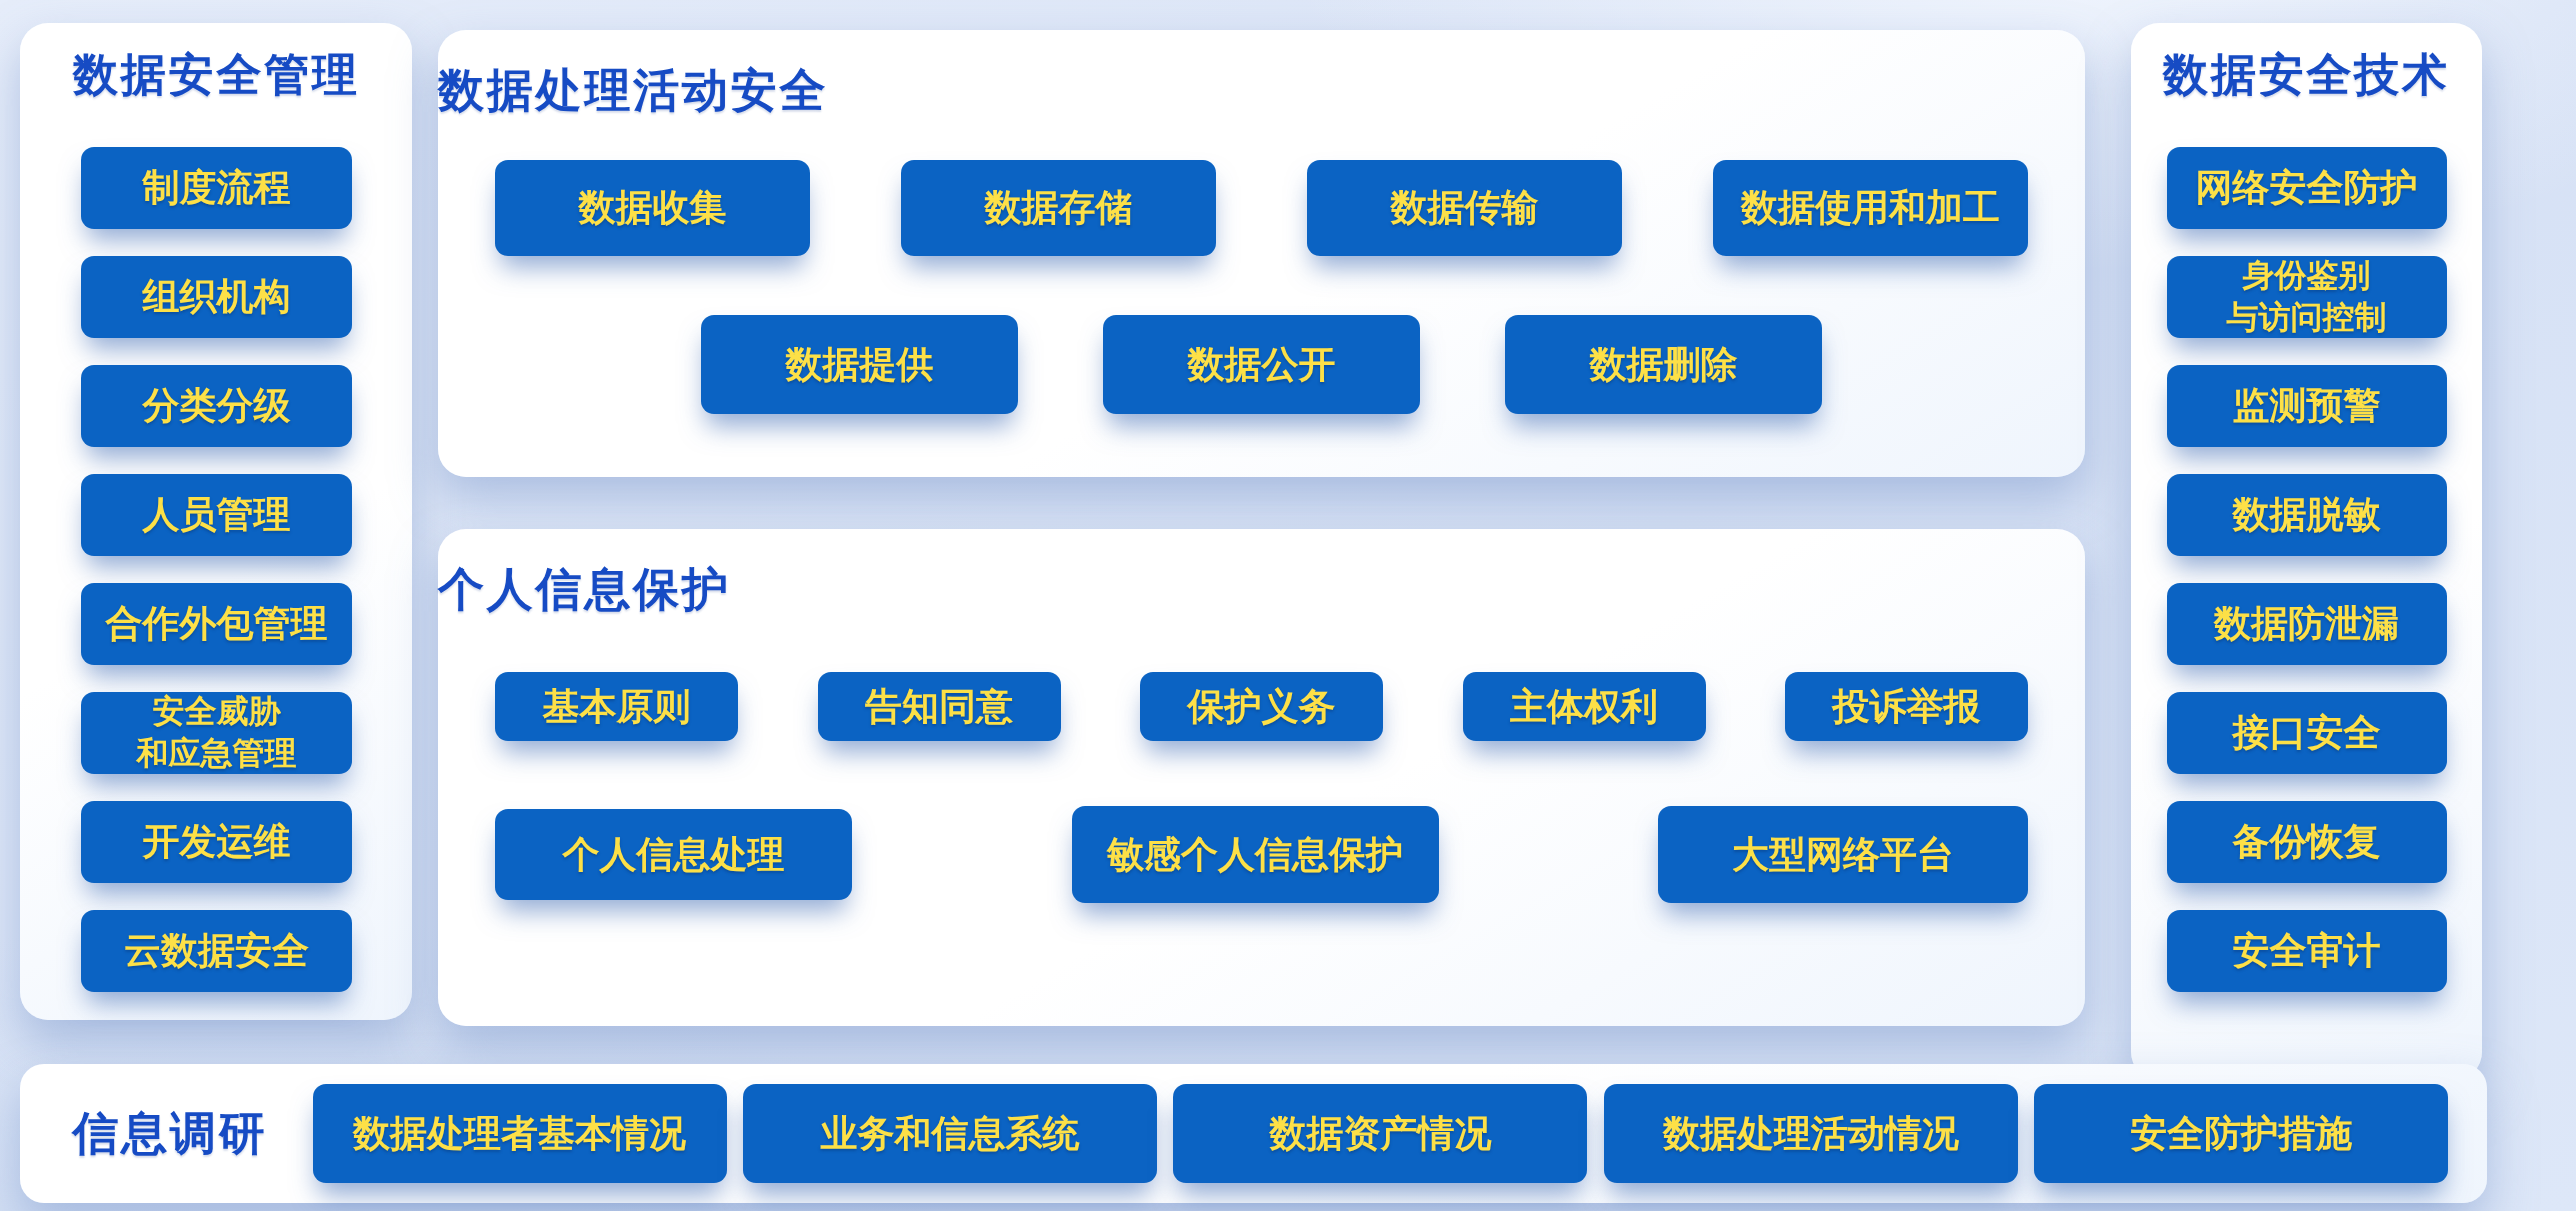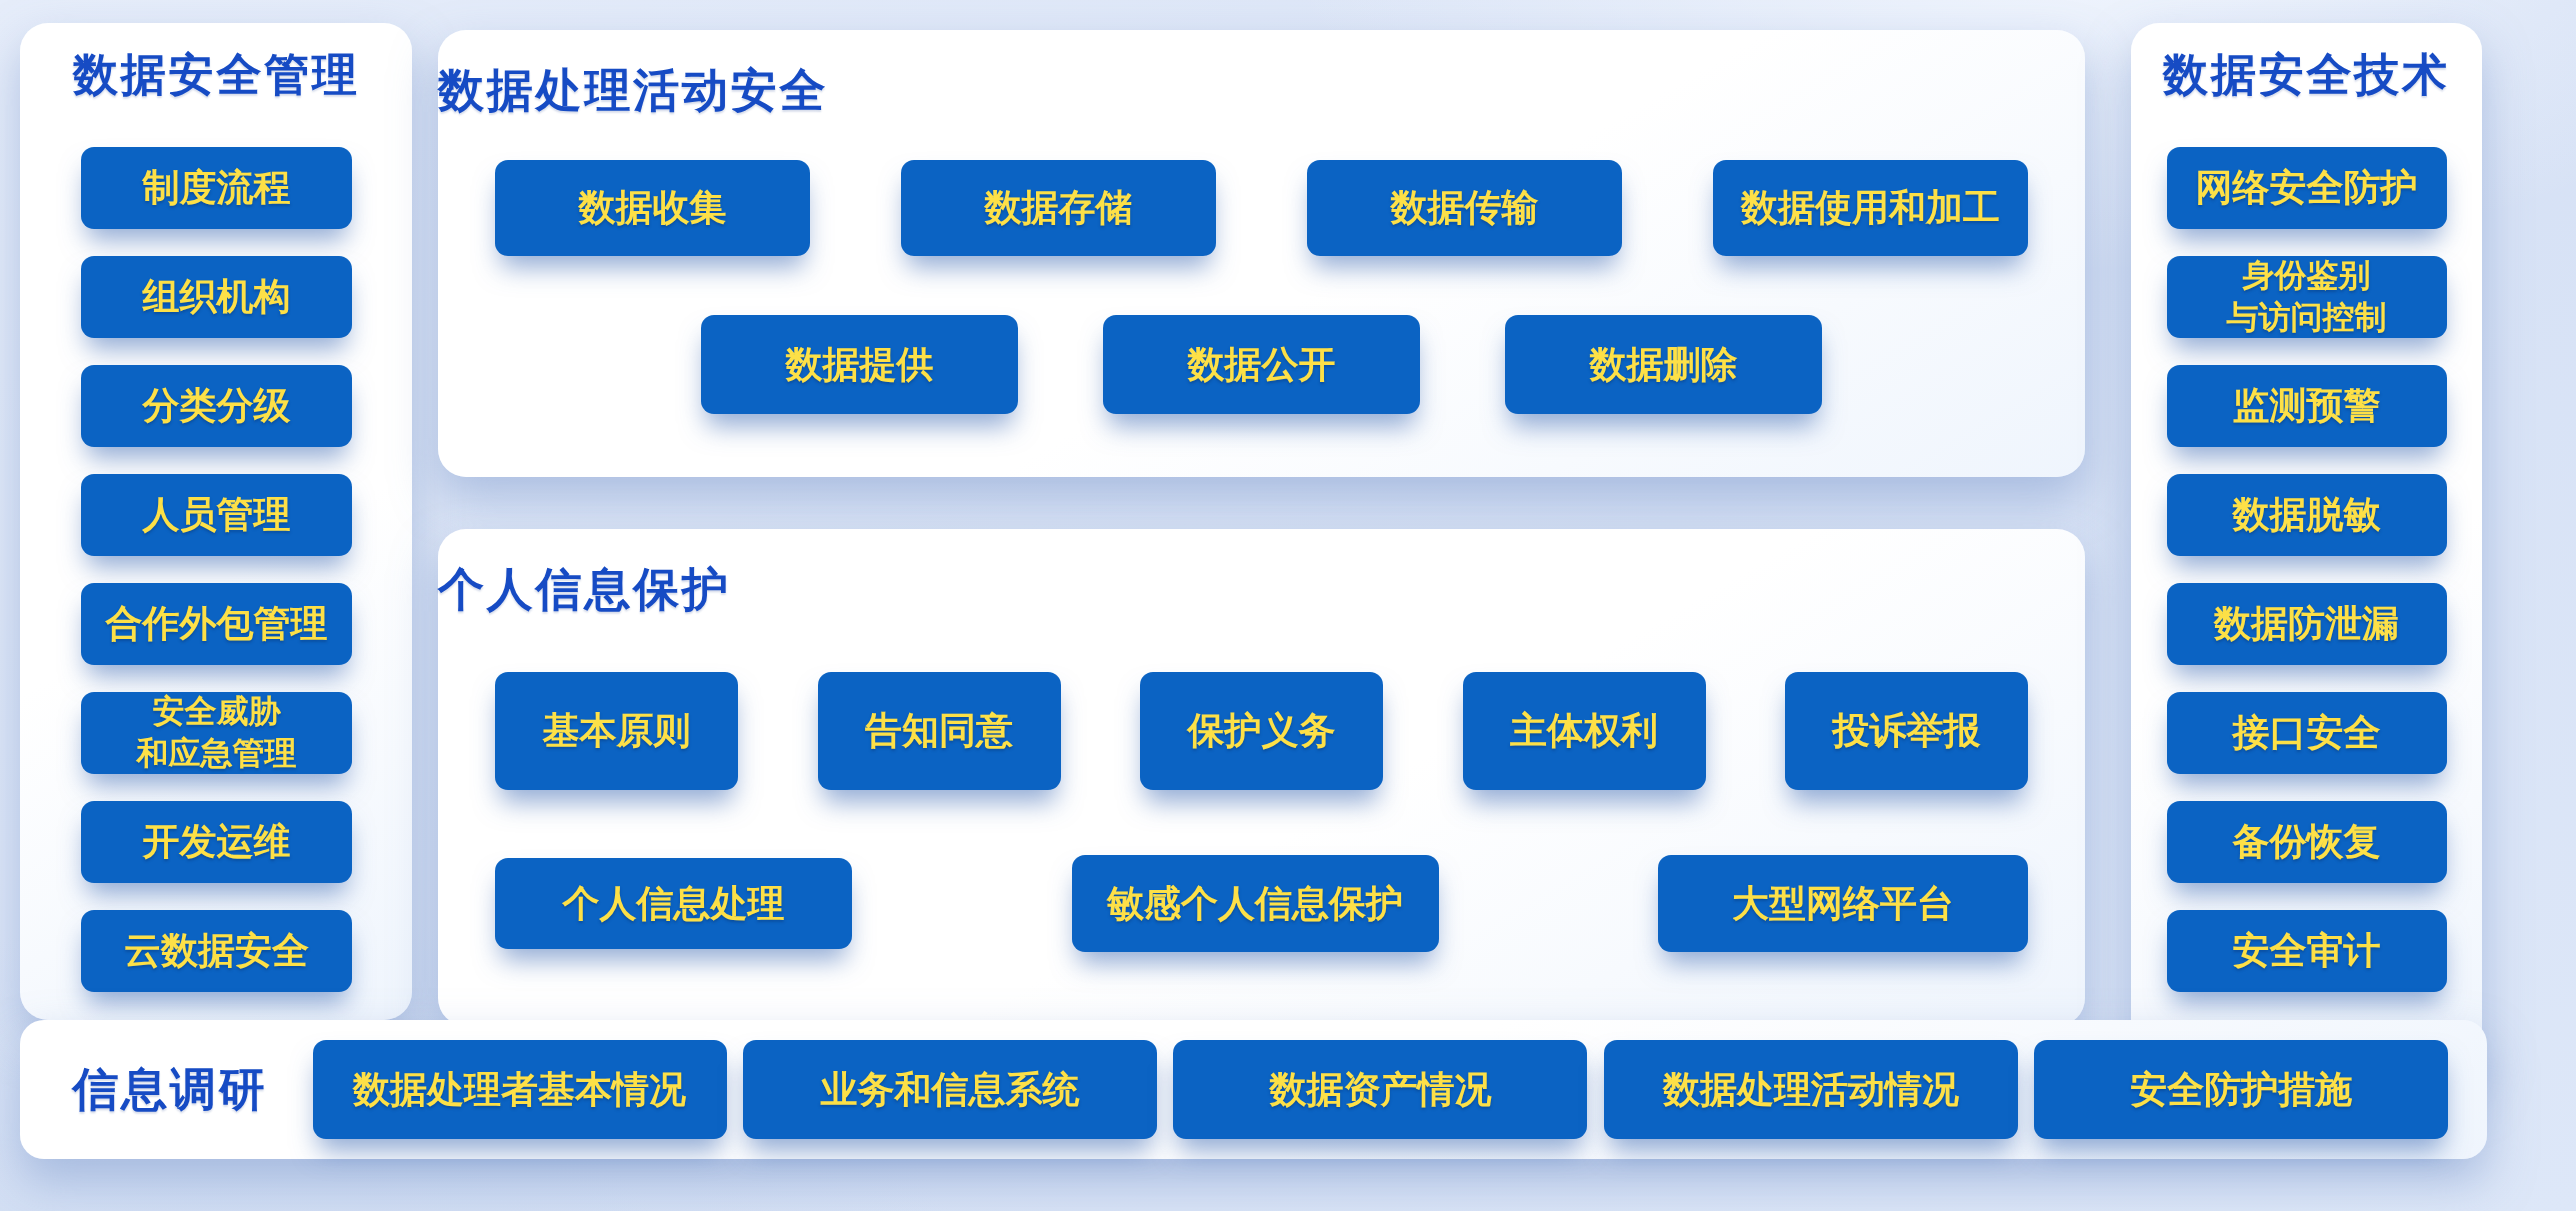--- a/index.html
+++ b/index.html
@@ -60,28 +60,28 @@
   .center-title { font-size: 46px; line-height: 54px; margin: 0; }
   .row { display: flex; align-items: center; }
   .row.spread { justify-content: space-between; padding: 0 57px; }
   .row.centered { justify-content: center; }
   #proc-row1 { margin-top: 43px; }
   #proc-row2 { margin-top: 59px; gap: 85px; }
   .ct-btn { width: 315px; height: 96px; font-size: 37px; }
   .ct-btn2 { width: 317px; height: 99px; font-size: 37px; }
   #pi-row1 { margin-top: 56px; }
   #pi-row2 { margin-top: 65px; }
-  .pi-btn { width: 243px; height: 118px; font-size: 37px; }
+  .pi-btn { width: 243px; height: 69px; font-size: 37px; }
   .pi-w1 { width: 357px; height: 91px; font-size: 37px; }
   .pi-w2 { width: 367px; height: 97px; font-size: 37px; }
   .pi-w3 { width: 370px; height: 97px; font-size: 37px; }
 
   
   #panel-survey {
-    left: 20.4px; top: 1020px; width: 2467px; height: 139px;
+    left: 20.4px; top: 1064px; width: 2467px; height: 139px;
     border-radius: 24px;
     display: flex; align-items: center;
     padding: 0 39px 0 52px;
   }
   #panel-survey .panel-title { font-size: 46px; margin: 0 45px 0 0; }
   .survey-buttons { flex: 1; display: flex; justify-content: space-between; align-items: center; }
   .survey-btn { width: 414px; height: 99px; font-size: 37px; }
 </style>
 </head>
 <body>

